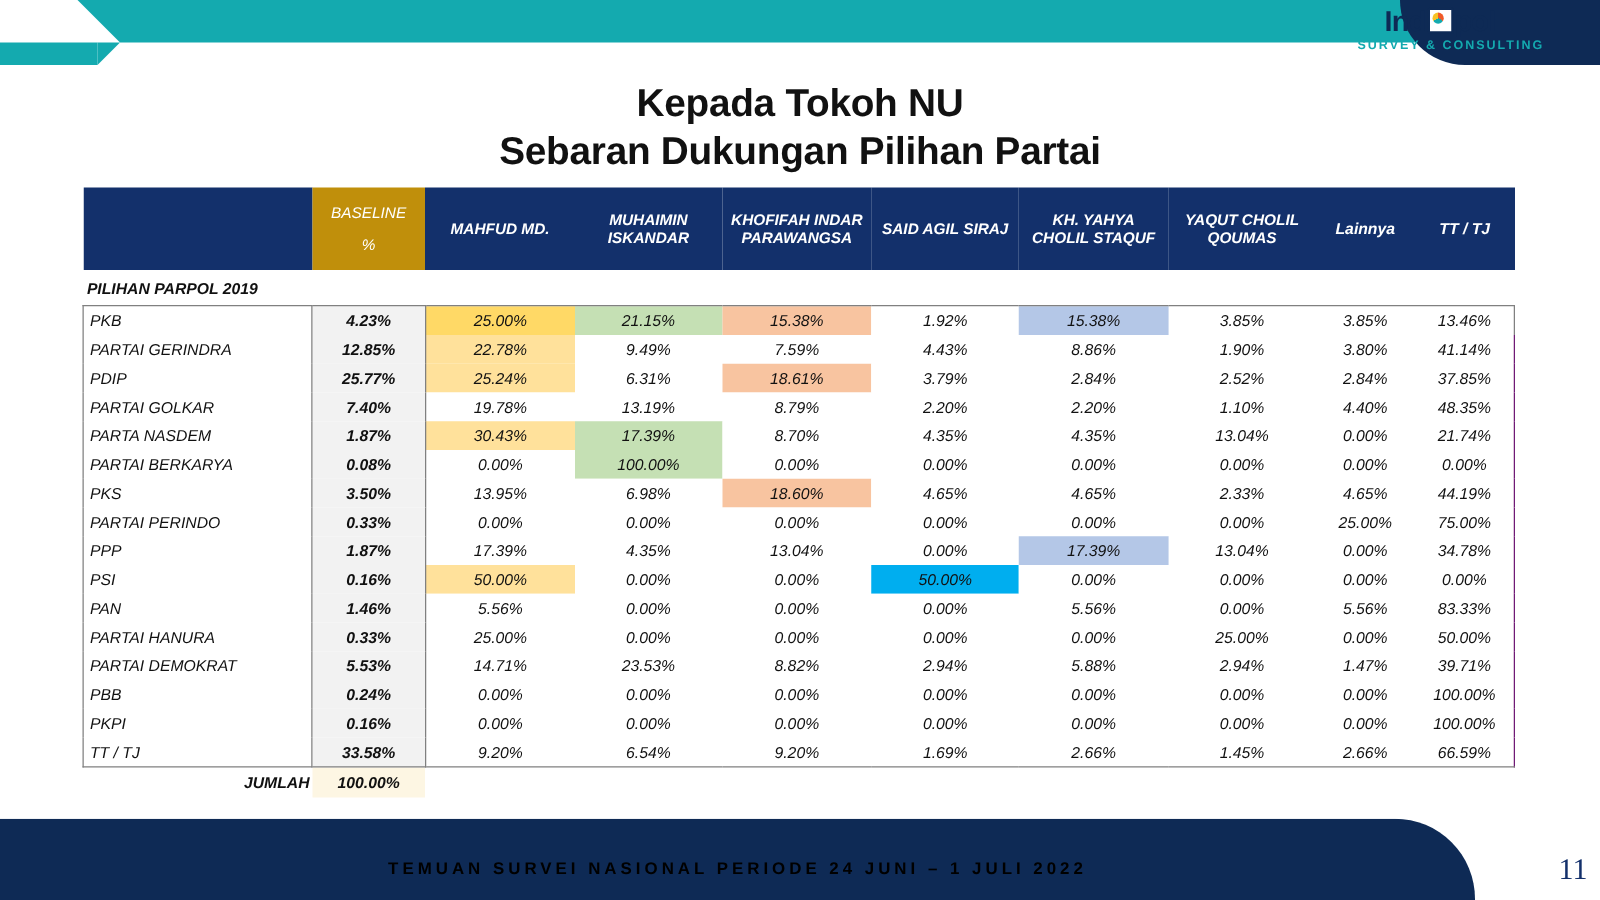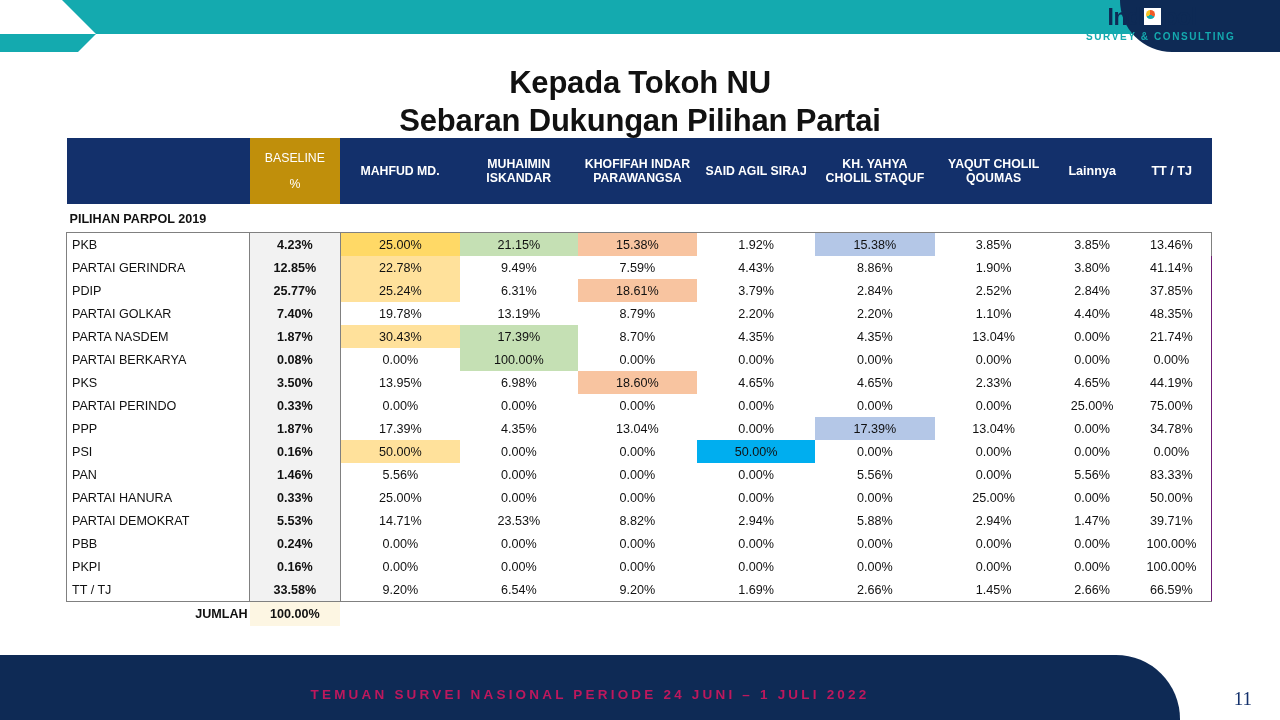--- a/index.html
+++ b/index.html
@@ -52,21 +52,21 @@
   }
 
   
   #title{
     position:absolute;left:0;top:64px;width:1280px;text-align:center;
     font-size:31px;font-weight:bold;color:#111111;line-height:38px;
     letter-spacing:-0.2px;
   }
 
   
-  #table-wrap{position:absolute;left:66px;top:138px;width:1198px;}
+  #table-wrap{position:absolute;left:66px;top:150px;width:1198px;font-style:italic;}
   table{border-collapse:collapse;width:1146px;table-layout:fixed;
         font-size:12.6px;color:#111;}
   col.c-party{width:182px;}
   col.c-base{width:90px;}
   col.c-cand{width:119px;}
   col.c-cand2{width:117px;}
   col.c-small{width:79px;}
 
   thead th{
     background:#13306B;color:#ffffff;font-size:12.3px;font-weight:bold;
@@ -132,25 +132,25 @@
 
   
   #footer{position:absolute;left:0;bottom:0;width:1280px;height:65px;overflow:hidden;}
   .footer-bar{
     position:absolute;left:0;bottom:0;width:1180px;height:65px;background:#0E2A55;
     border-top-right-radius:64px;
   }
   .footer-text{
     position:absolute;left:0;bottom:0;width:1180px;height:51px;
     display:flex;align-items:center;justify-content:center;
-    color:#be185d;font-size:13.5px;font-weight:bold;letter-spacing:3.2px;
+    color:#000000;font-size:13.5px;font-weight:bold;letter-spacing:3.2px;
   }
   .page-num{
-    position:absolute;right:28px;bottom:10px;color:#13306B;
-    font-size:19px;font-family:"Liberation Serif", serif;
+    position:absolute;right:10px;bottom:10px;color:#13306B;
+    font-size:24px;font-family:"Liberation Serif", serif;
   }
 </style>
 </head>
 <body>
 
 <div id="top-banner">
   <div class="teal-main"></div>
   <div class="teal-sub"></div>
   <div class="navy-top"></div>
 </div>

